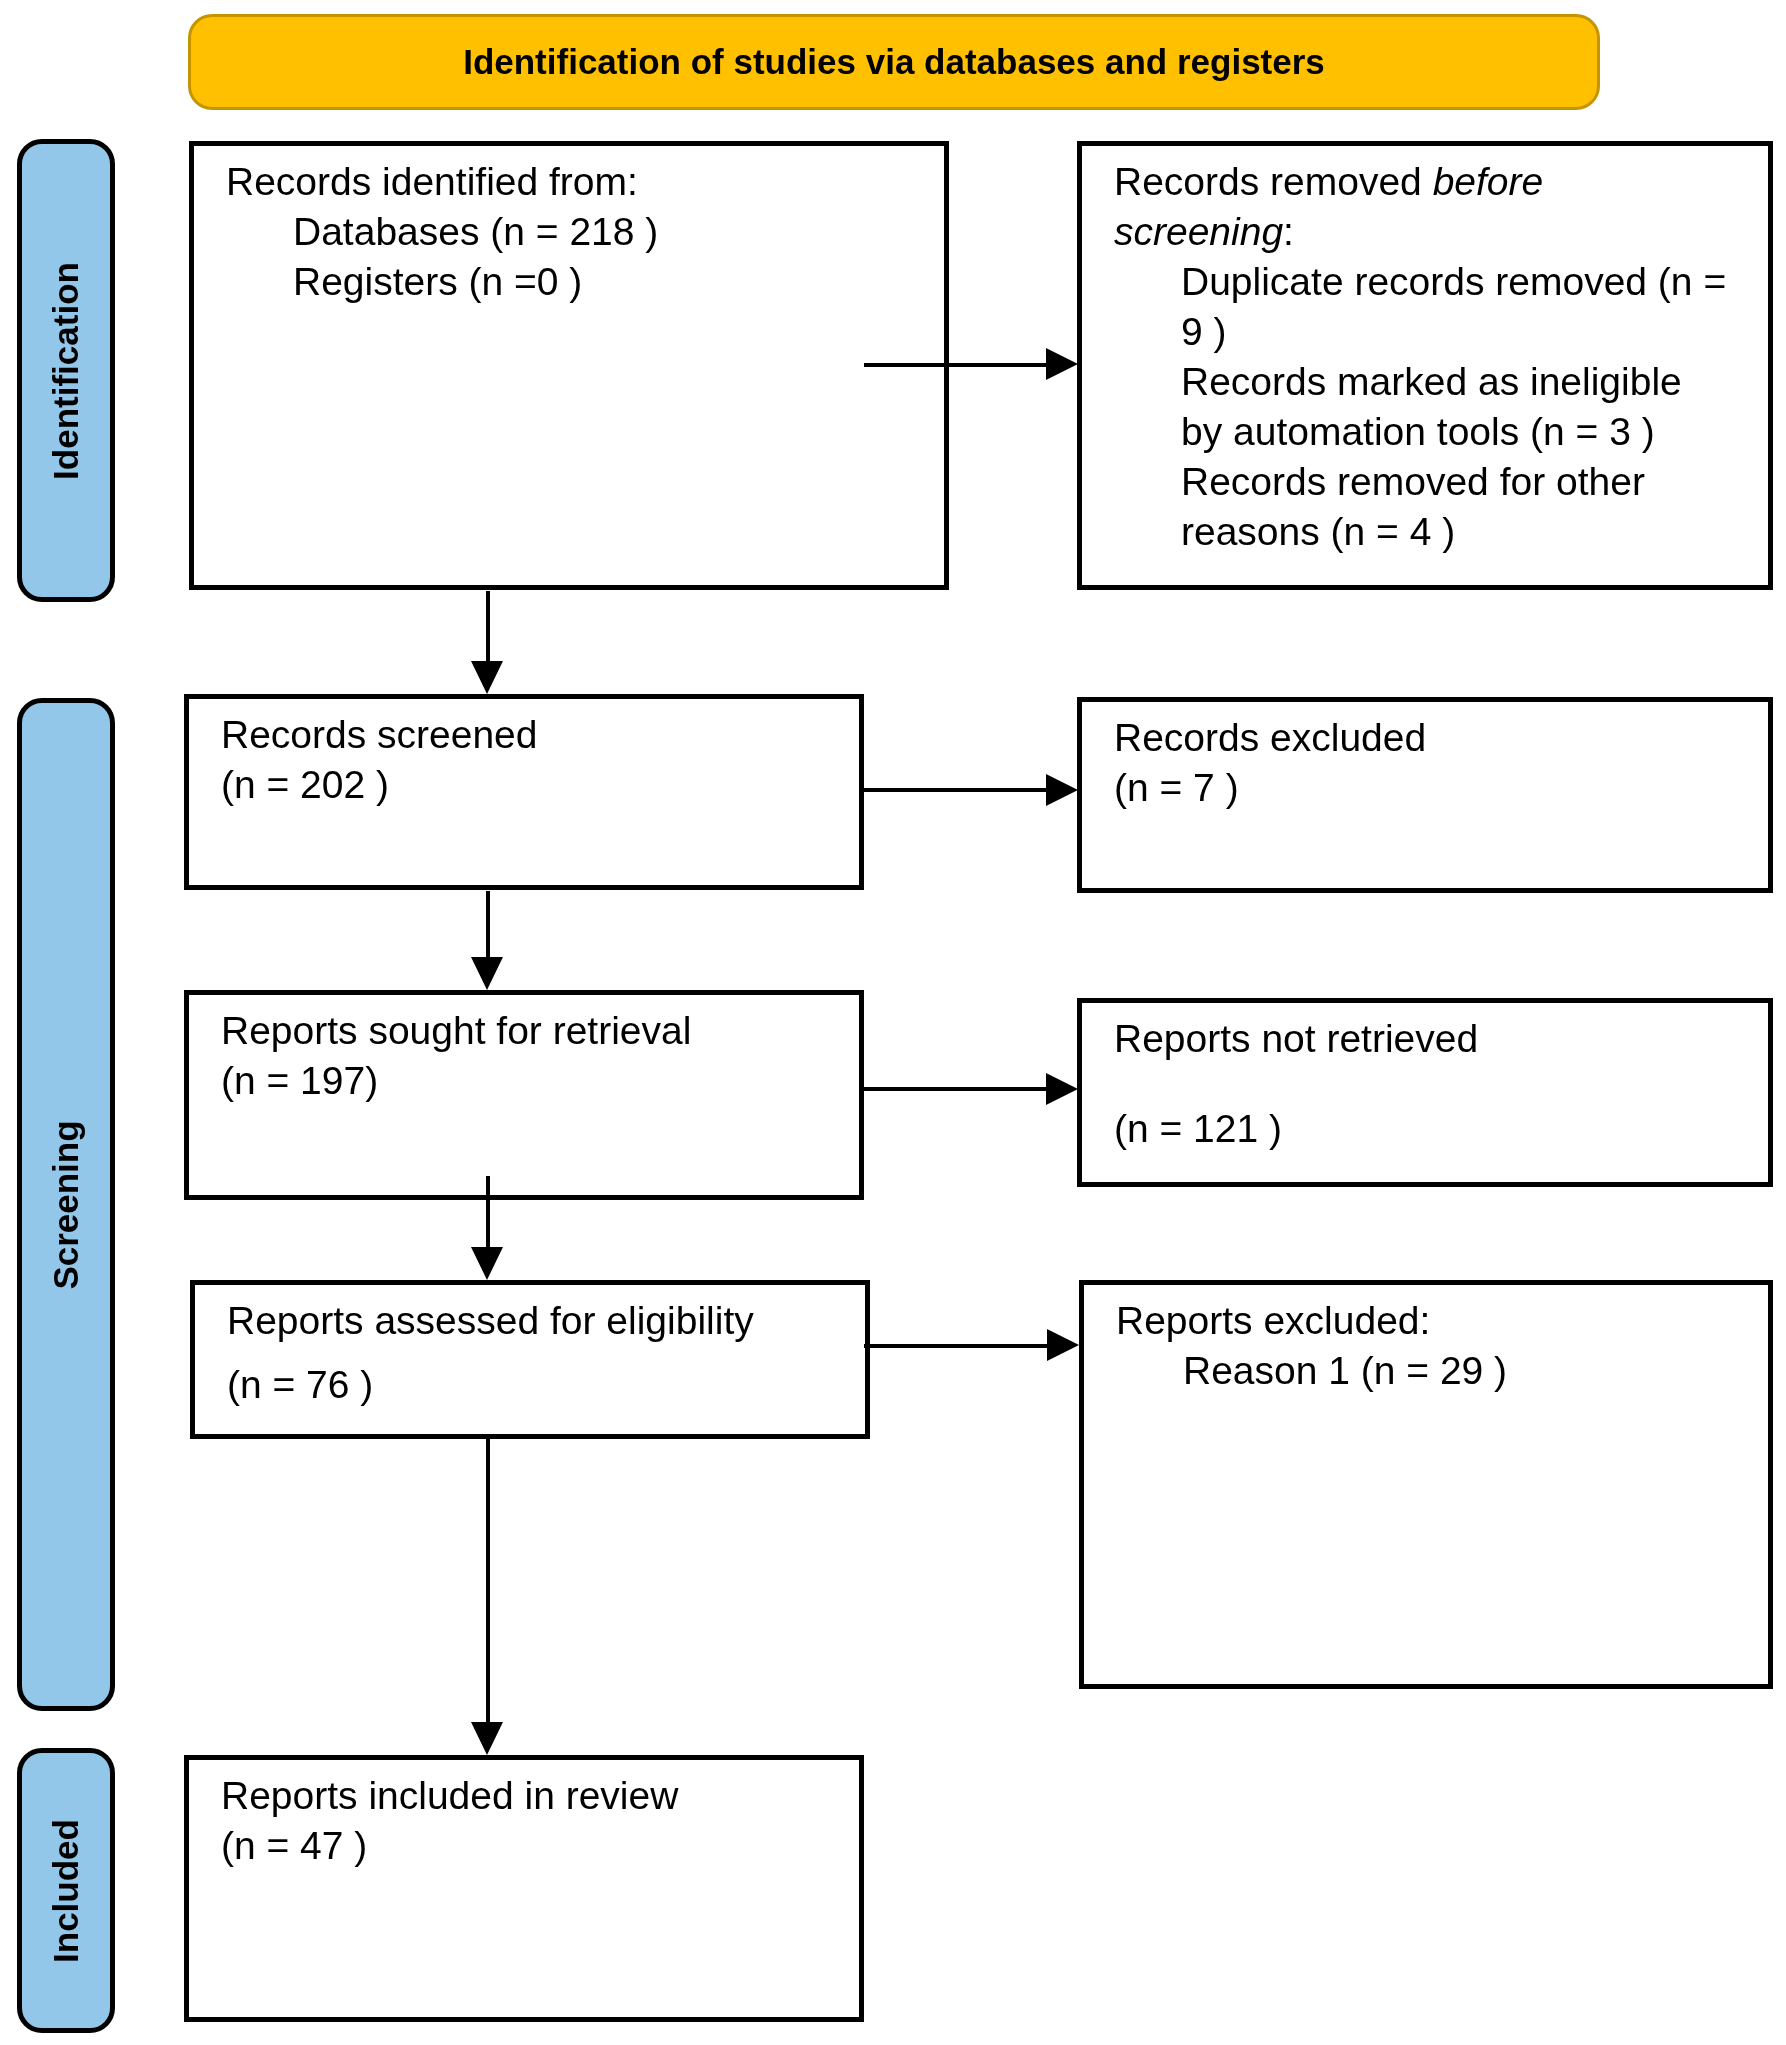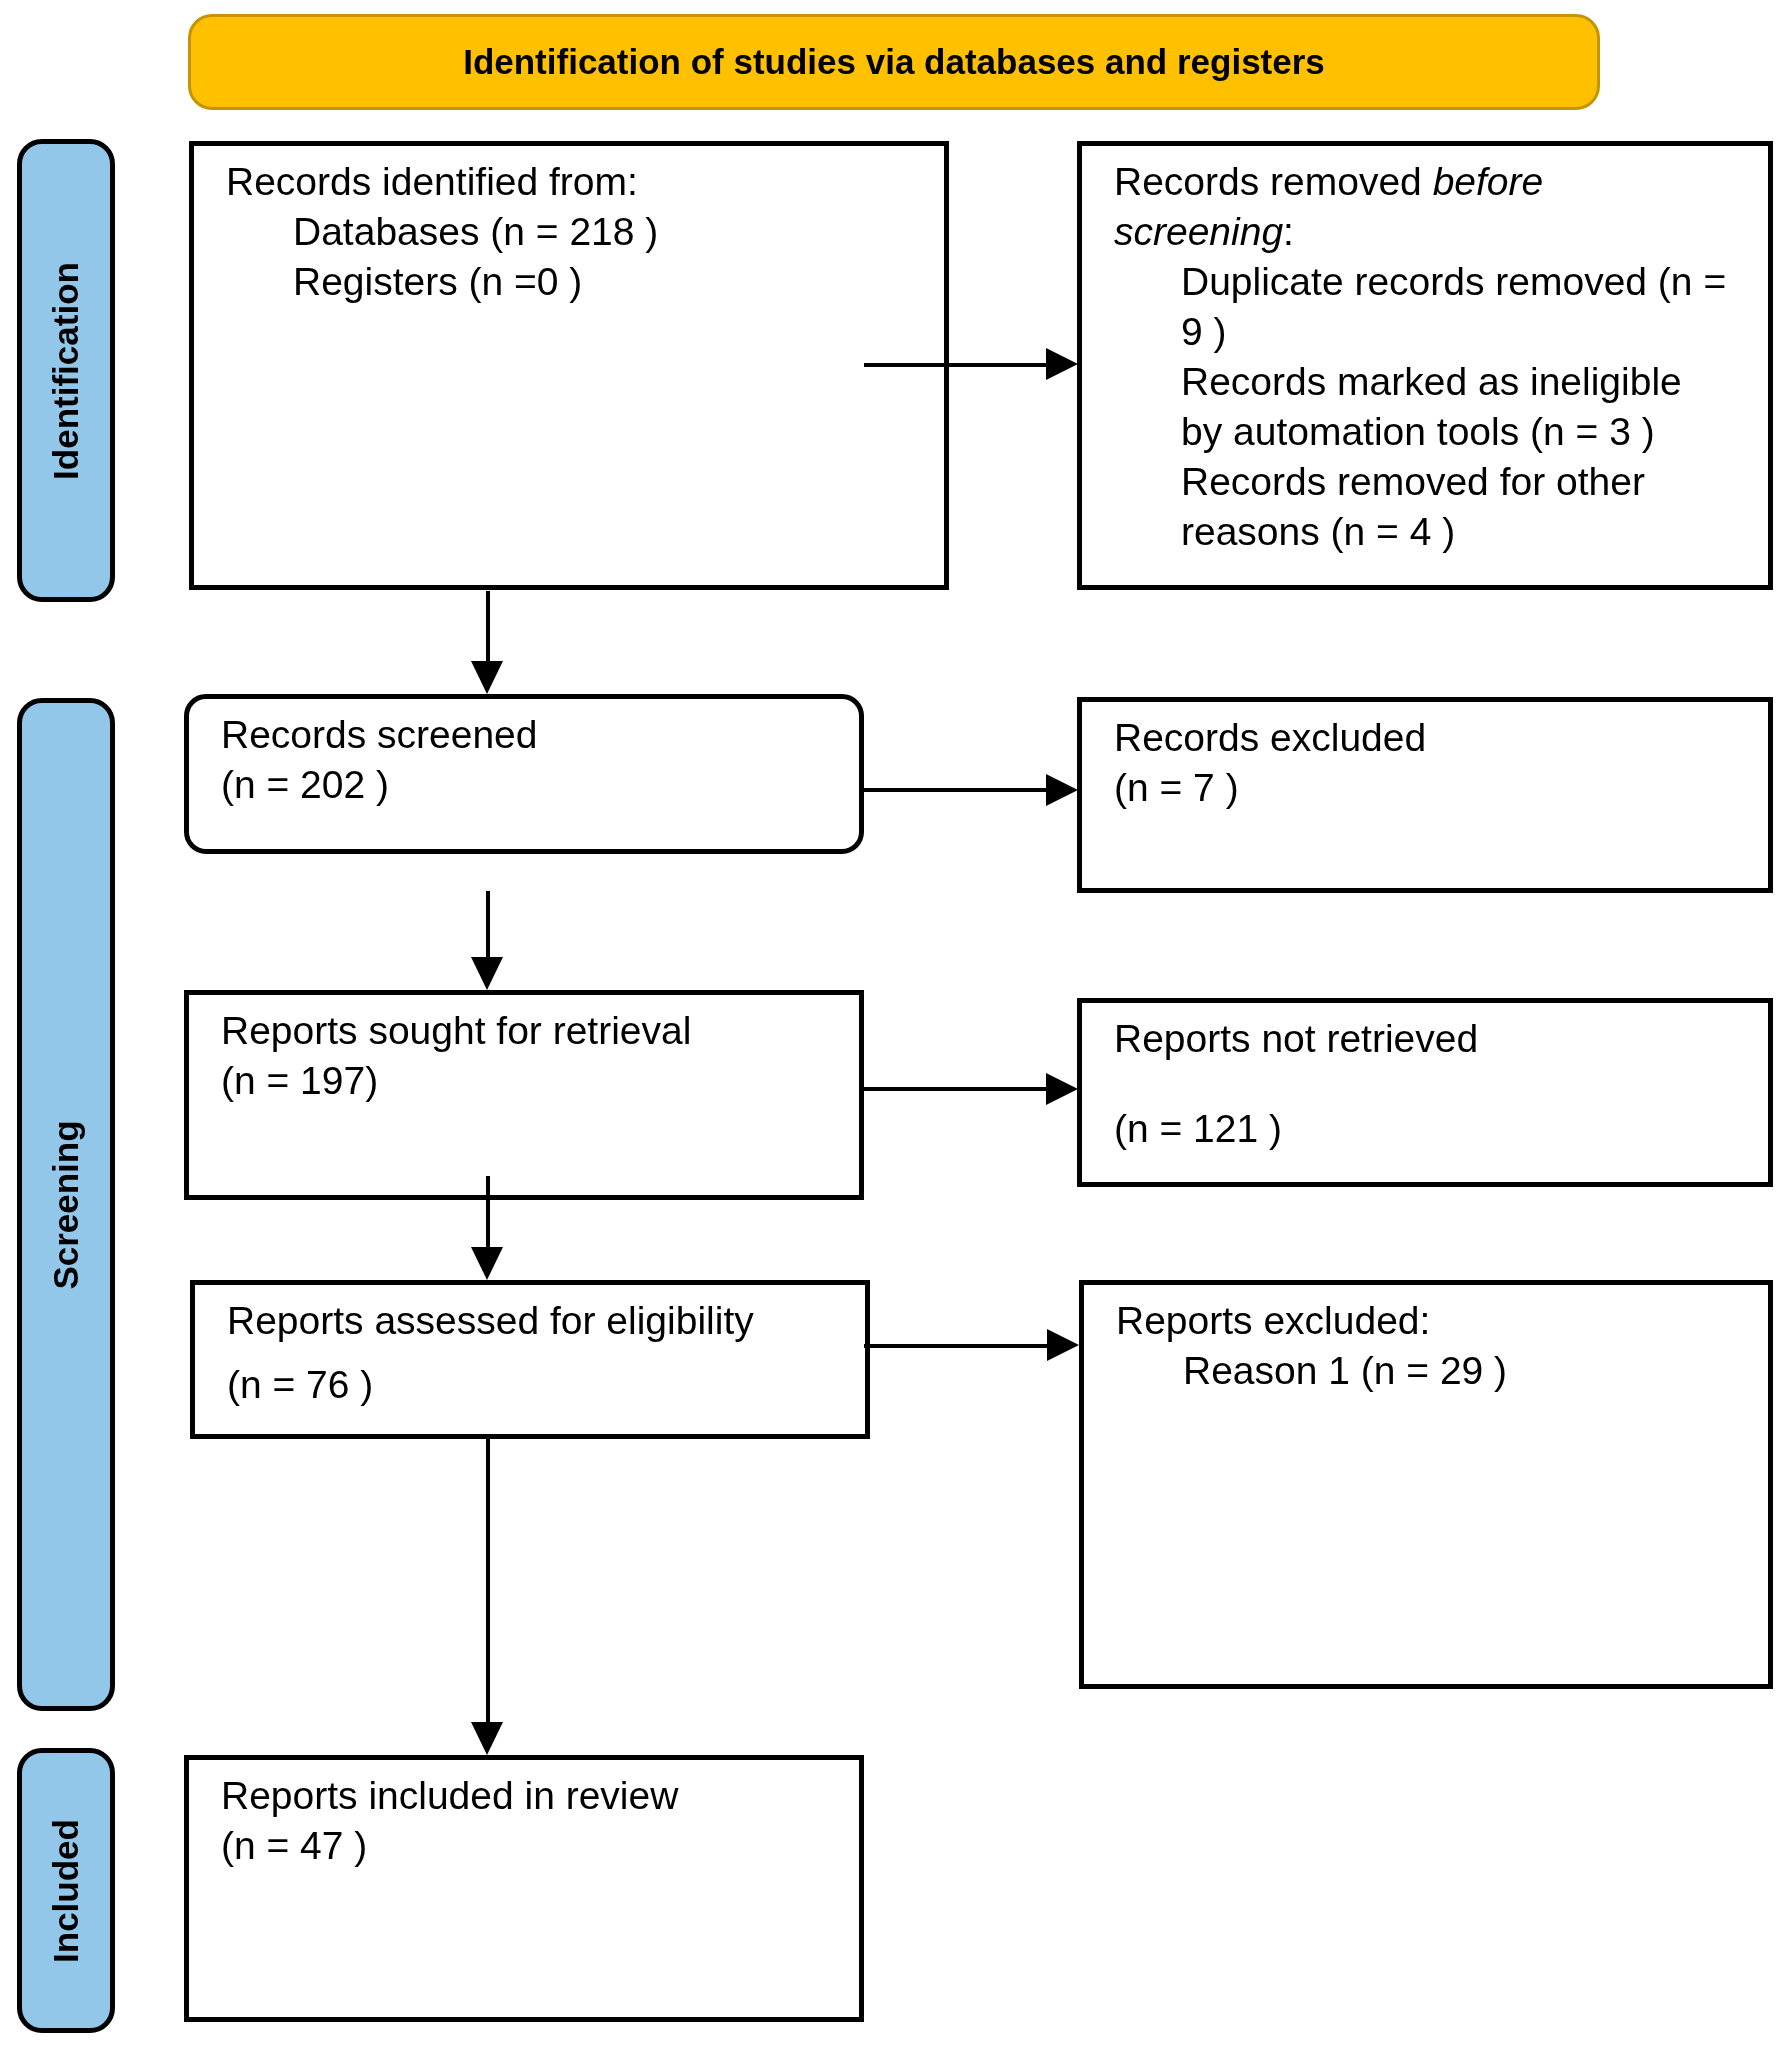--- a/index.html
+++ b/index.html
@@ -39,21 +39,21 @@
     display:flex;flex-direction:column;justify-content:flex-start;
     font-size:39px;line-height:50px;
     padding:11.4px 23px 11.4px 32px;
   }
   .indent{margin-left:67px;}
   .intro{width:513px;}
   .item{width:547px;}
 
   .box-identified{left:189px;top:141px;width:760px;height:449px;}
   .box-removed{left:1077px;top:141px;width:696px;height:449px;}
-  .box-screened{left:184px;top:694px;width:680px;height:160px;border-radius:22px;}
+  .box-screened{left:184px;top:694px;width:680px;height:196px;}
   .box-excluded{left:1077px;top:697px;width:696px;height:196px;}
   .box-sought{left:184px;top:990px;width:680px;height:210px;}
   .box-notretrieved{left:1077px;top:998px;width:696px;height:189px;gap:40px;}
   .box-assessed{left:190px;top:1280px;width:680px;height:159px;gap:14px;}
   .box-reportsexcluded{left:1079px;top:1280px;width:694px;height:409px;}
   .box-included{left:184px;top:1755px;width:680px;height:267px;}
 
   
   .hshaft{position:absolute;height:4px;background:var(--ink);}
   .hhead{position:absolute;width:0;height:0;border-top:16.5px solid transparent;

